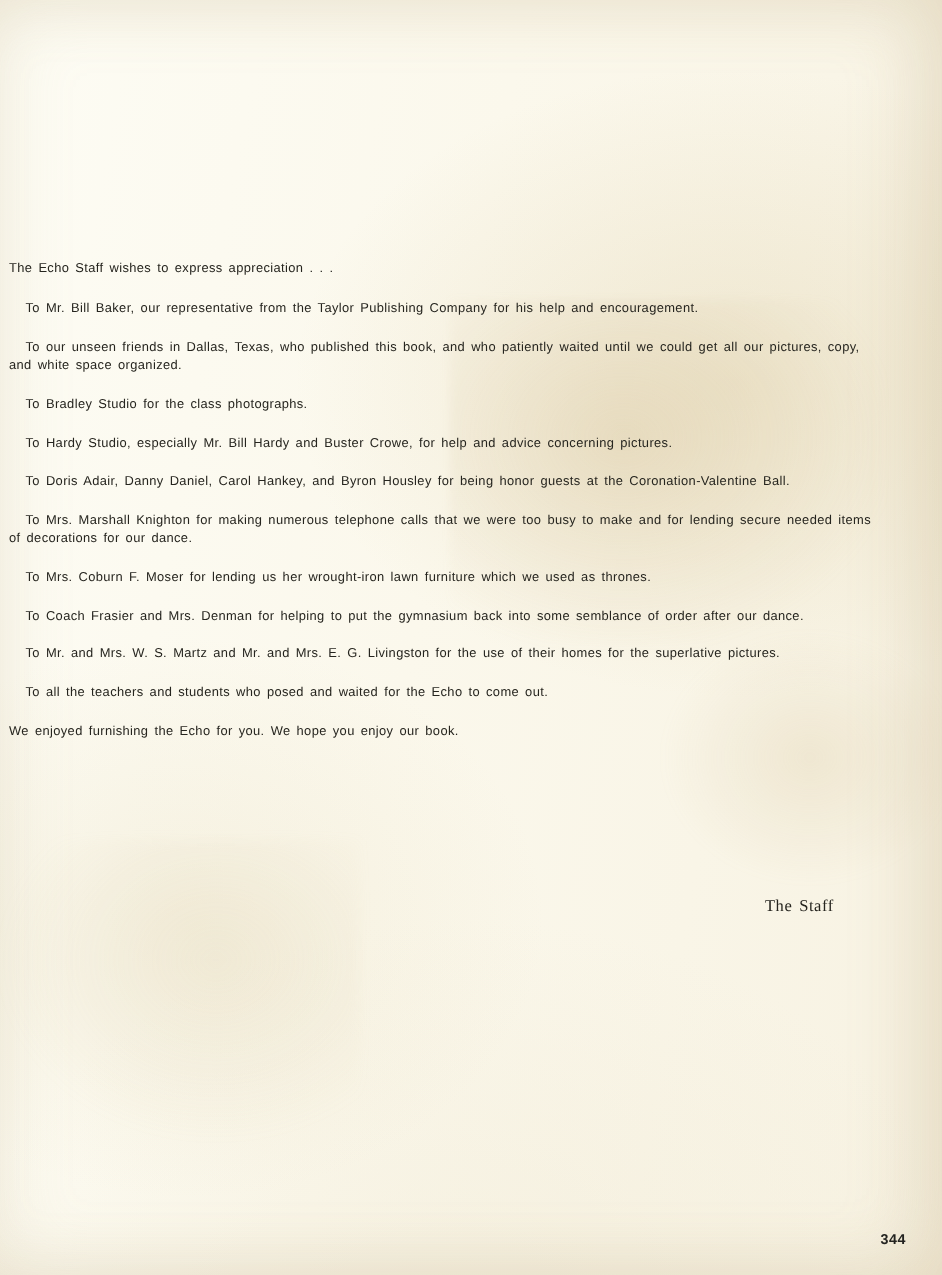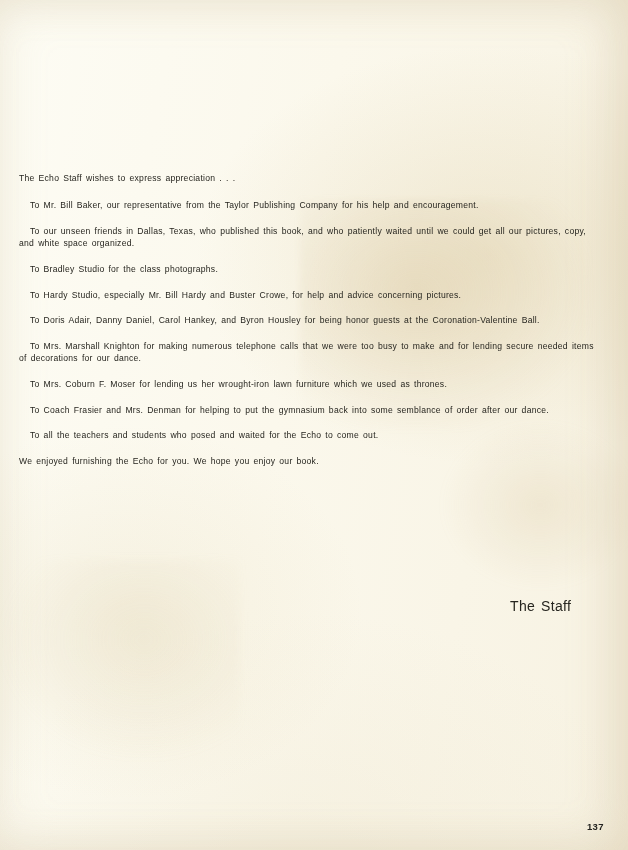--- a/index.html
+++ b/index.html
@@ -58,21 +58,21 @@
 
   .content {
     position: absolute;
     left: 0; top: 0;
     width: 628px;
     height: 850px;
   }
 
   .body-text {
     position: absolute;
-    left: 19px;
+    left: 6px;
     top: 172px;
     width: 578px;
   }
 
   p.para {
     margin: 0 0 13.5px 0;
     font-size: 8.6px;
     line-height: 12.2px;
     letter-spacing: 0.25px;
     word-spacing: 1.4px;
@@ -85,24 +85,25 @@
   }
   p.para.closing {
     text-indent: 0;
     margin-bottom: 0;
   }
 
   .signature {
     position: absolute;
     left: 510px;
     top: 598px;
-    font-size: 14px;
+    font-size: 11px;
     letter-spacing: 0.35px;
     word-spacing: 1.6px;
     color: #26251f;
+    font-family: Liberation Serif, serif;
   }
 
   .page-number {
     position: absolute;
     right: 24px;
     bottom: 18px;
     font-size: 9.5px;
     font-weight: bold;
     letter-spacing: 0.4px;
     color: #232320;
@@ -122,21 +123,22 @@
   <div class="body-text">
     <p class="para lead">The Echo Staff wishes to express appreciation . . .</p>
     <p class="para">To Mr. Bill Baker, our representative from the Taylor Publishing Company for his help and encouragement.</p>
     <p class="para">To our unseen friends in Dallas, Texas, who published this book, and who patiently waited until we could get all our pictures, copy, and white space organized.</p>
     <p class="para">To Bradley Studio for the class photographs.</p>
     <p class="para">To Hardy Studio, especially Mr. Bill Hardy and Buster Crowe, for help and advice concerning pictures.</p>
     <p class="para">To Doris Adair, Danny Daniel, Carol Hankey, and Byron Housley for being honor guests at the Coronation-Valentine Ball.</p>
     <p class="para">To Mrs. Marshall Knighton for making numerous telephone calls that we were too busy to make and for lending secure needed items of decorations for our dance.</p>
     <p class="para">To Mrs. Coburn F. Moser for lending us her wrought-iron lawn furniture which we used as thrones.</p>
     <p class="para">To Coach Frasier and Mrs. Denman for helping to put the gymnasium back into some semblance of order after our dance.</p>
+    <p class="para">To Mr. and Mrs. W. S. Martz and Mr. and Mrs. E. G. Livingston for the use of their homes for the superlative pictures.</p>
     <p class="para">To all the teachers and students who posed and waited for the Echo to come out.</p>
     <p class="para closing">We enjoyed furnishing the Echo for you. We hope you enjoy our  book.</p>
   </div>
 
   <div class="signature">The  Staff</div>
 
-  <div class="page-number">137</div>
+  <div class="page-number">344</div>
 
 </div>
 
 </body></html>

